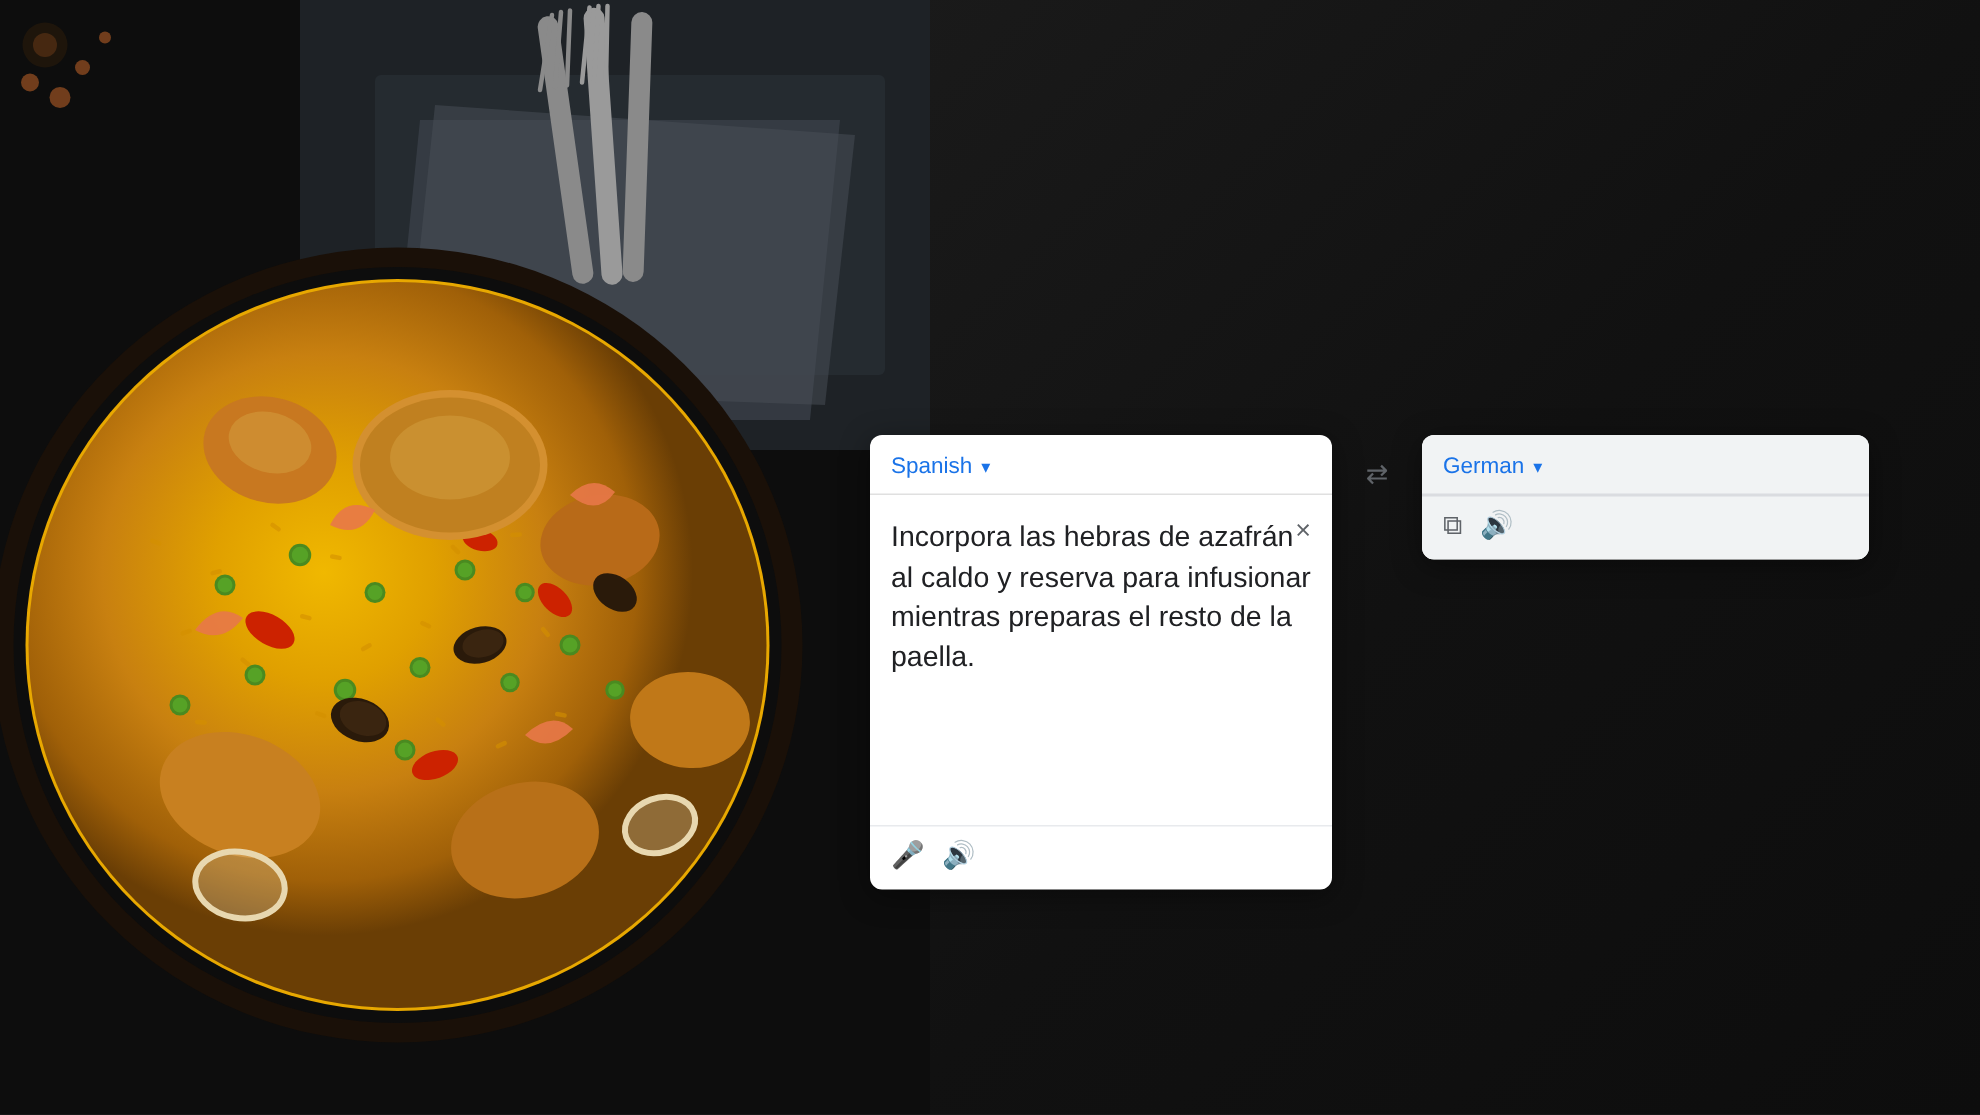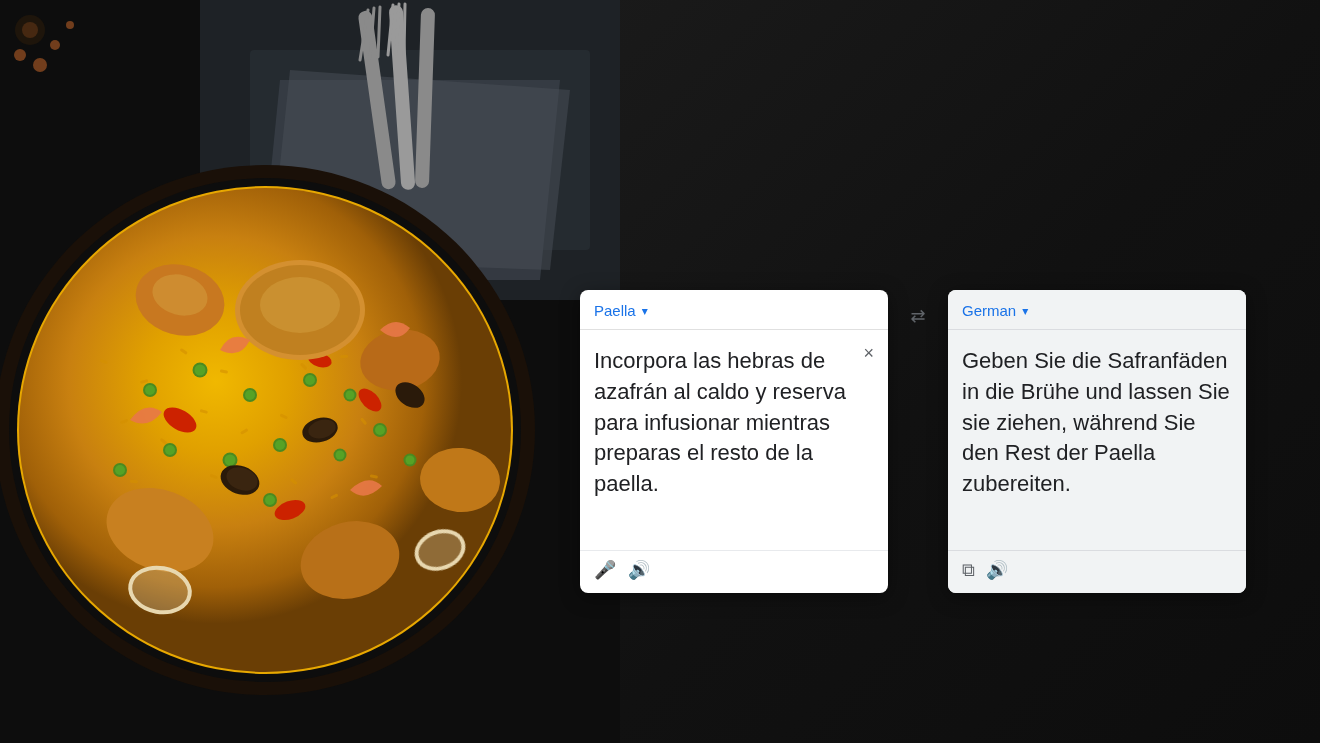--- a/index.html
+++ b/index.html
@@ -78,21 +78,21 @@
       font-size: 12px;
     }
 
     .source-text-area {
       padding: 16px 14px 10px 14px;
       min-height: 220px;
       position: relative;
     }
 
     .source-text {
-      font-size: 22px;
+      font-size: 19px;
       line-height: 1.4;
       color: #202124;
       font-weight: 400;
     }
 
     .clear-btn {
       position: absolute;
       top: 14px;
       right: 14px;
       color: #5f6368;
@@ -328,21 +328,21 @@
     <circle cx="40" cy="65" r="7"></circle>
   </g>
   <circle cx="30" cy="30" r="15" fill="#2a1a0a" opacity="0.6"></circle>
 </svg>
 
 <div class="translator-container">
 
   <div class="source-panel">
     <div class="source-header">
       <div class="lang-select">
-        <span class="lang-label">Paella</span>
+        <span class="lang-label">Spanish</span>
         <span class="dropdown-arrow">▾</span>
       </div>
     </div>
     <div class="source-text-area">
       <span class="clear-btn">×</span>
       <div class="source-text">Incorpora las hebras de azafrán al caldo y reserva para infusionar mientras preparas el resto de la paella.</div>
     </div>
     <div class="source-actions">
       <span class="action-icon">🎤</span>
       <span class="action-icon">🔊</span>
@@ -351,22 +351,19 @@
 
   <div class="swap-btn">⇄</div>
 
   <div class="target-panel">
     <div class="target-header">
       <div class="lang-select">
         <span class="lang-label">German</span>
         <span class="dropdown-arrow">▾</span>
       </div>
     </div>
-    <div class="target-text-area">
-      <div class="target-text">Geben Sie die Safranfäden in die Brühe und lassen Sie sie ziehen, während Sie den Rest der Paella zubereiten.</div>
-    </div>
     <div class="target-actions">
       <span class="action-icon">⧉</span>
       <span class="action-icon">🔊</span>
     </div>
   </div>
 
 </div>
 
 </body></html>

